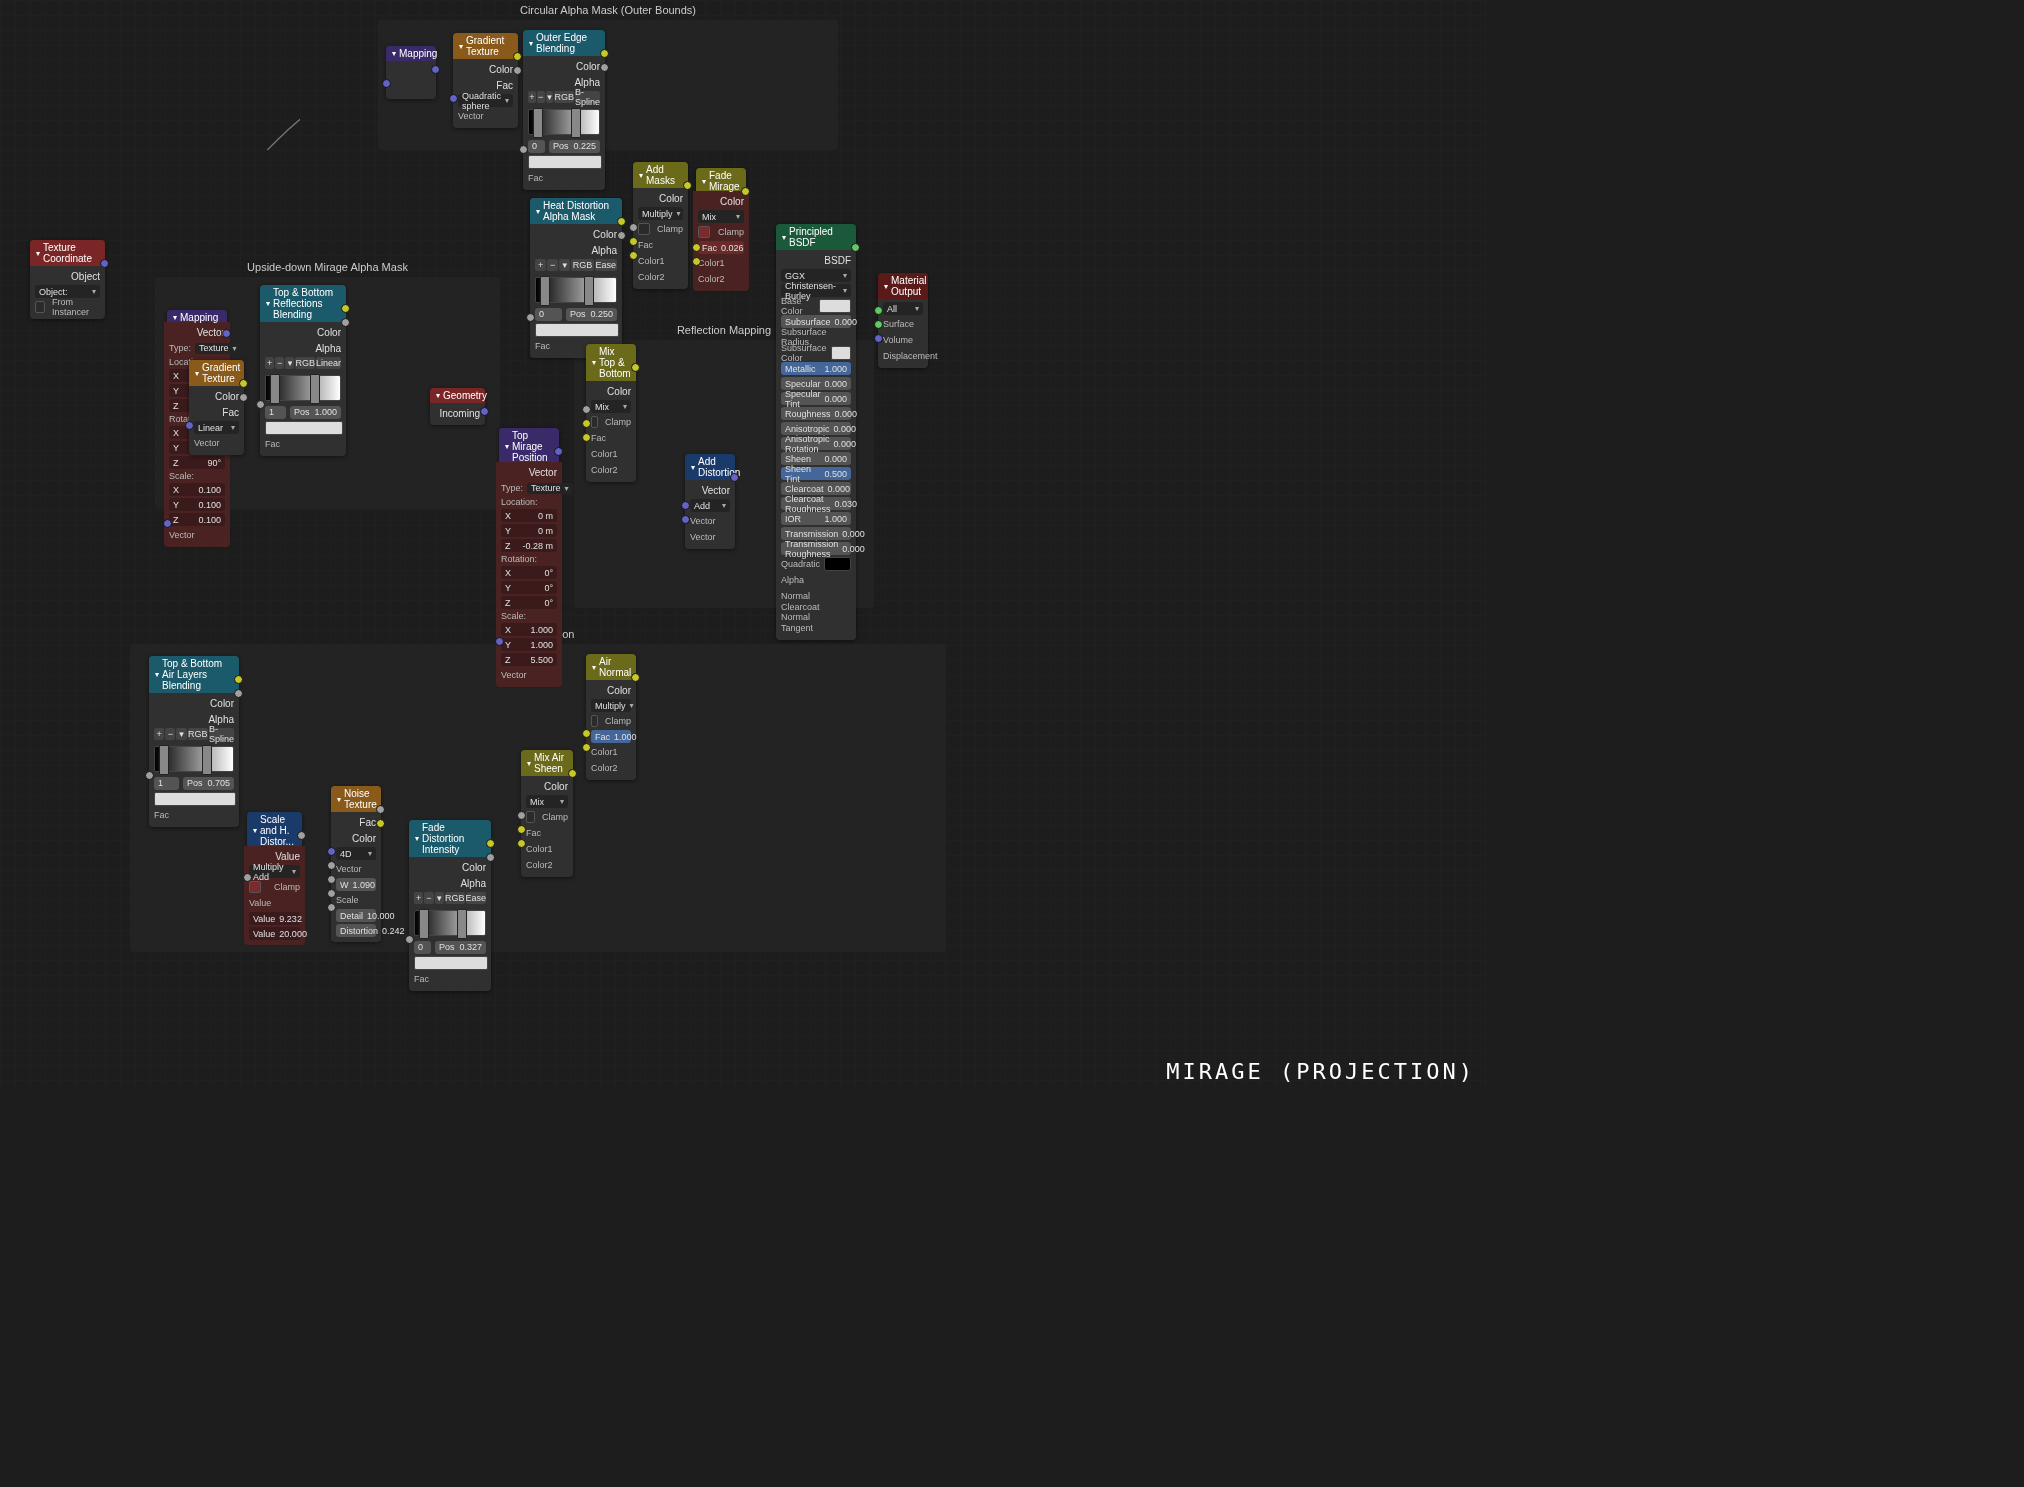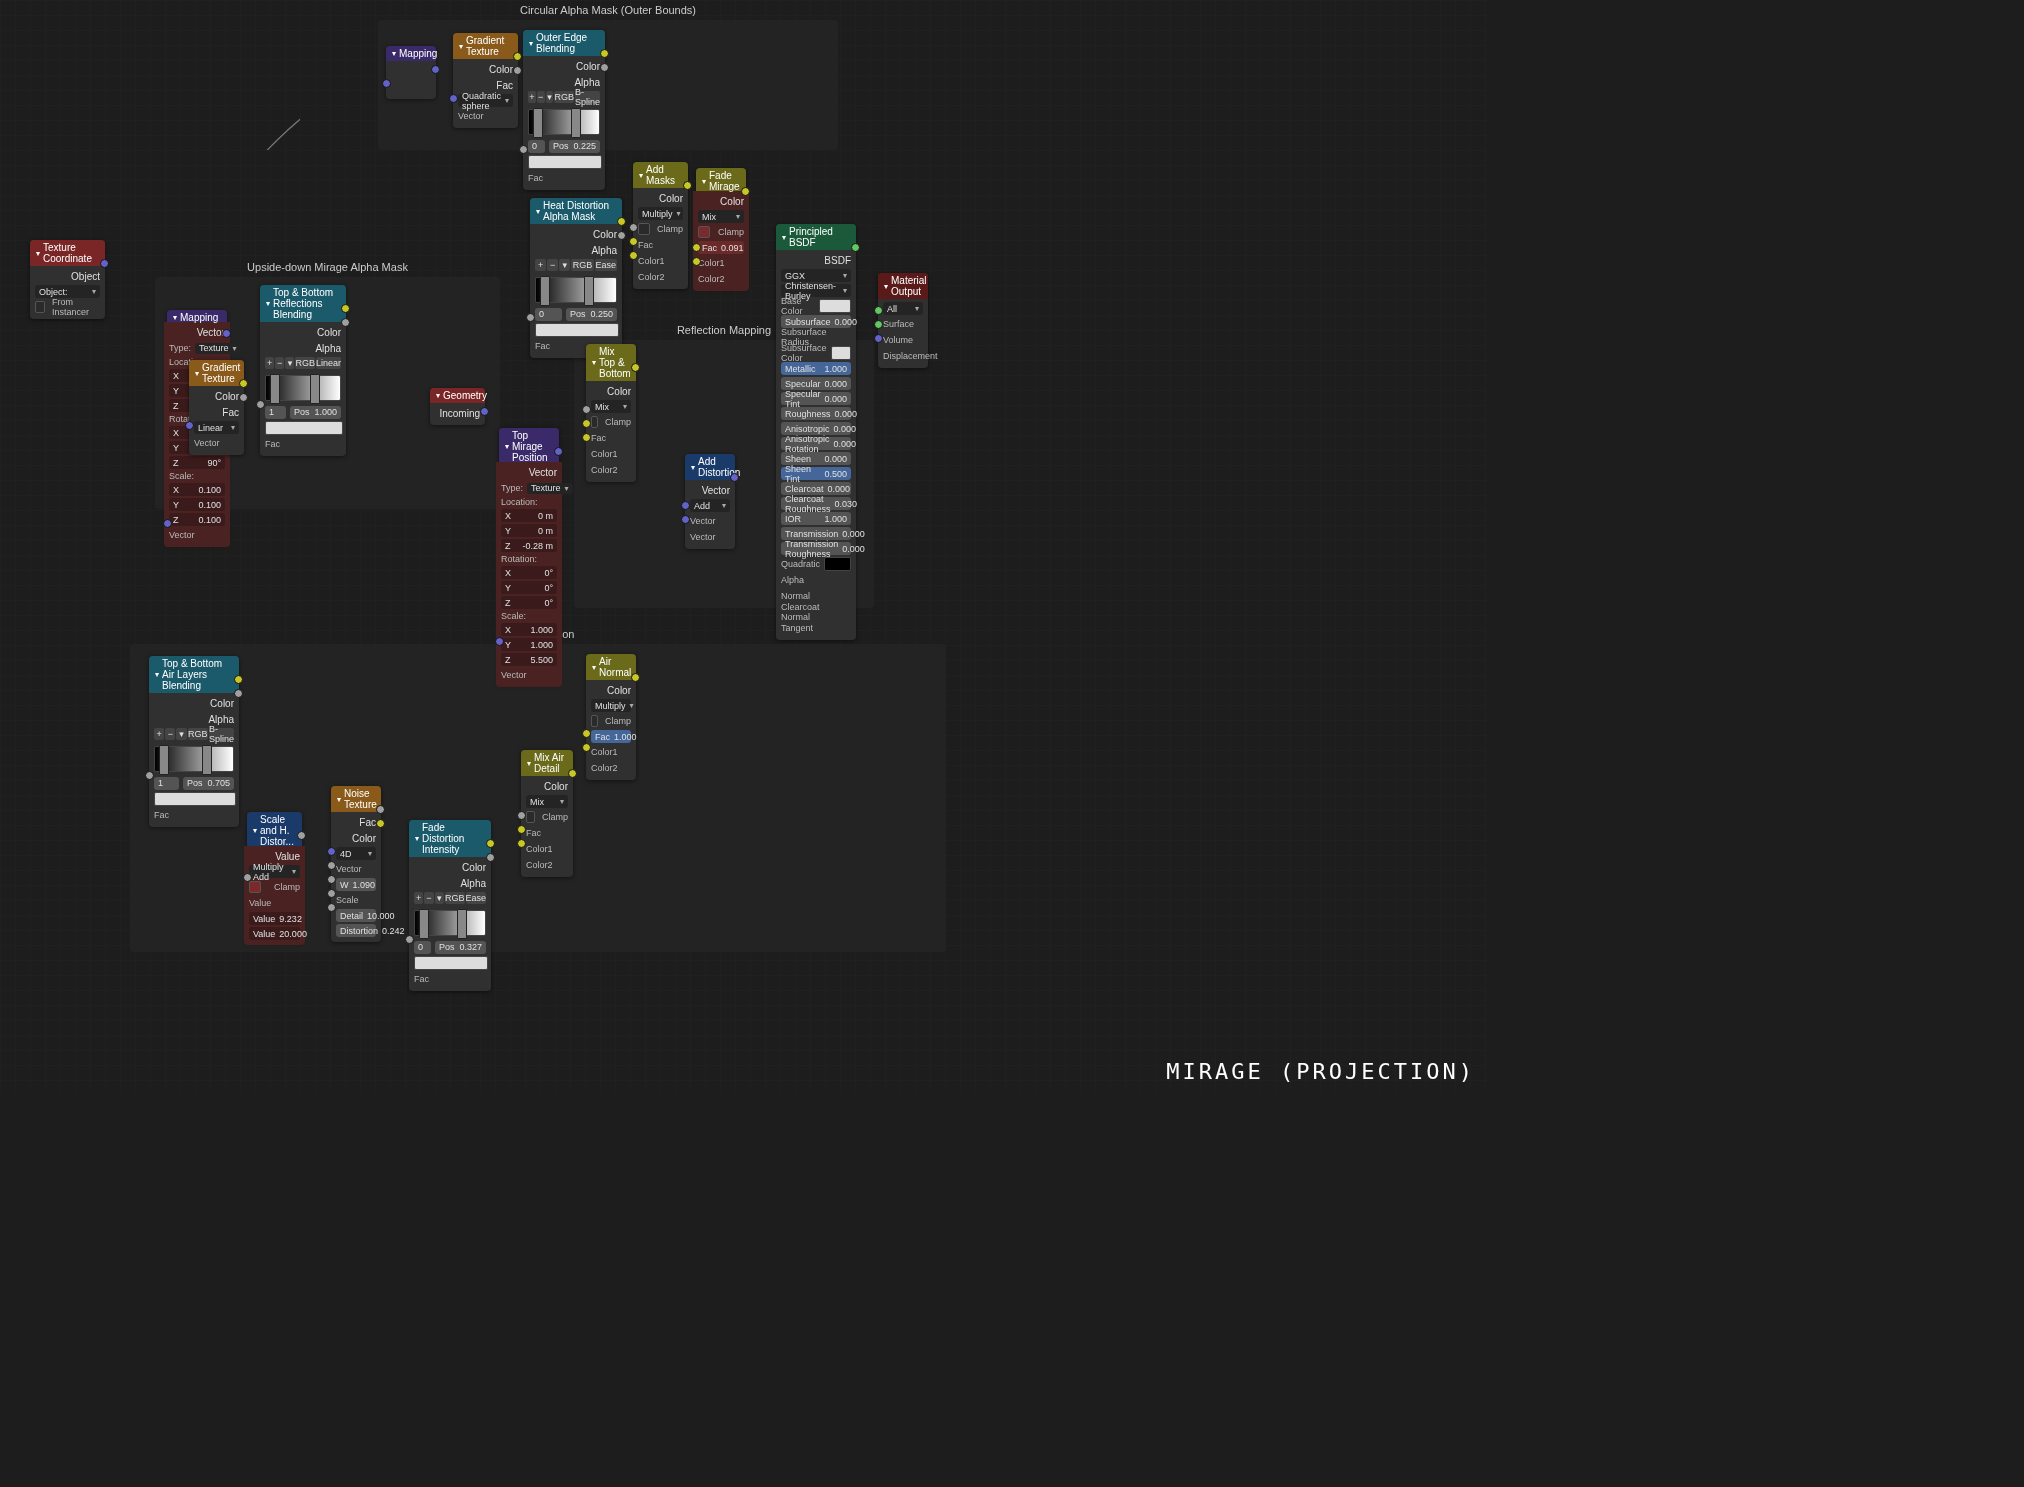--- a/index.html
+++ b/index.html
@@ -228,21 +228,21 @@
         </div>
         <div class="body red">
           <div class="row right">Color</div>
           <div class="row drop">Mix</div>
           <div class="row">
             <span class="chk" style="background:#7a2a2a"></span>
             <span class="sublabel">Clamp</span>
           </div>
           <div class="row field" style="background: rgb(106, 42, 42);">
             <span>Fac</span>
-            <span>0.091</span>
+            <span>0.026</span>
           </div>
           <div class="row">
             <span class="sublabel">Color1</span>
           </div>
           <div class="row">
             <span class="sublabel">Color2</span>
           </div>
         </div>
         <div class="sock r col-yellow" style="top: 19px;"></div>
         <div class="sock l col-yellow" style="top: 75px;"></div>
@@ -590,21 +590,21 @@
             <span class="sublabel">Fac</span>
           </div>
         </div>
         <div class="sock r col-yellow" style="top: 19px;"></div>
         <div class="sock r col-grey" style="top: 33px;"></div>
         <div class="sock l col-grey" style="top: 115px;"></div>
       </div>
       <div class="node" style="left: 521px; top: 750px; width: 52px;">
         <div class="hdr olive">
           <span class="tri">▾</span>
-          <span>Mix Air Detail</span>
+          <span>Mix Air Sheen</span>
         </div>
         <div class="body">
           <div class="row right">Color</div>
           <div class="row drop">Mix</div>
           <div class="row">
             <span class="chk"></span>
             <span class="sublabel">Clamp</span>
           </div>
           <div class="row">
             <span class="sublabel">Fac</span>

